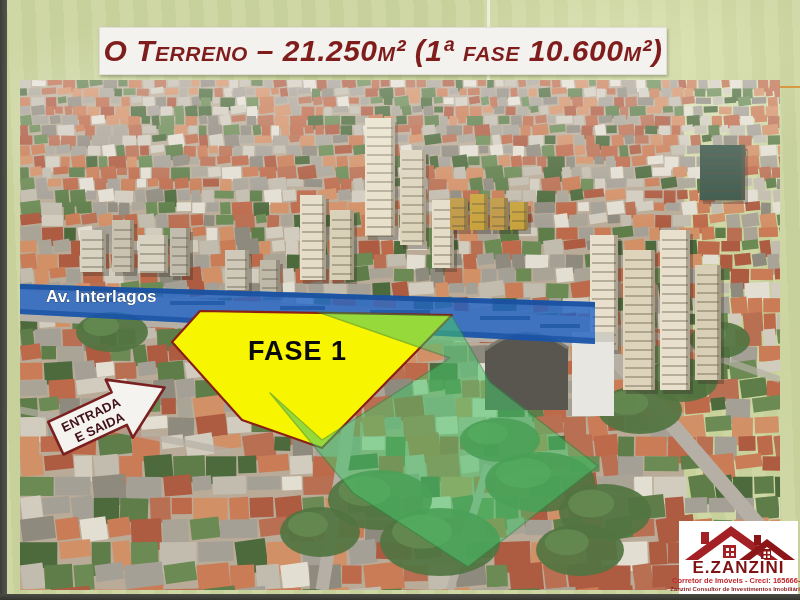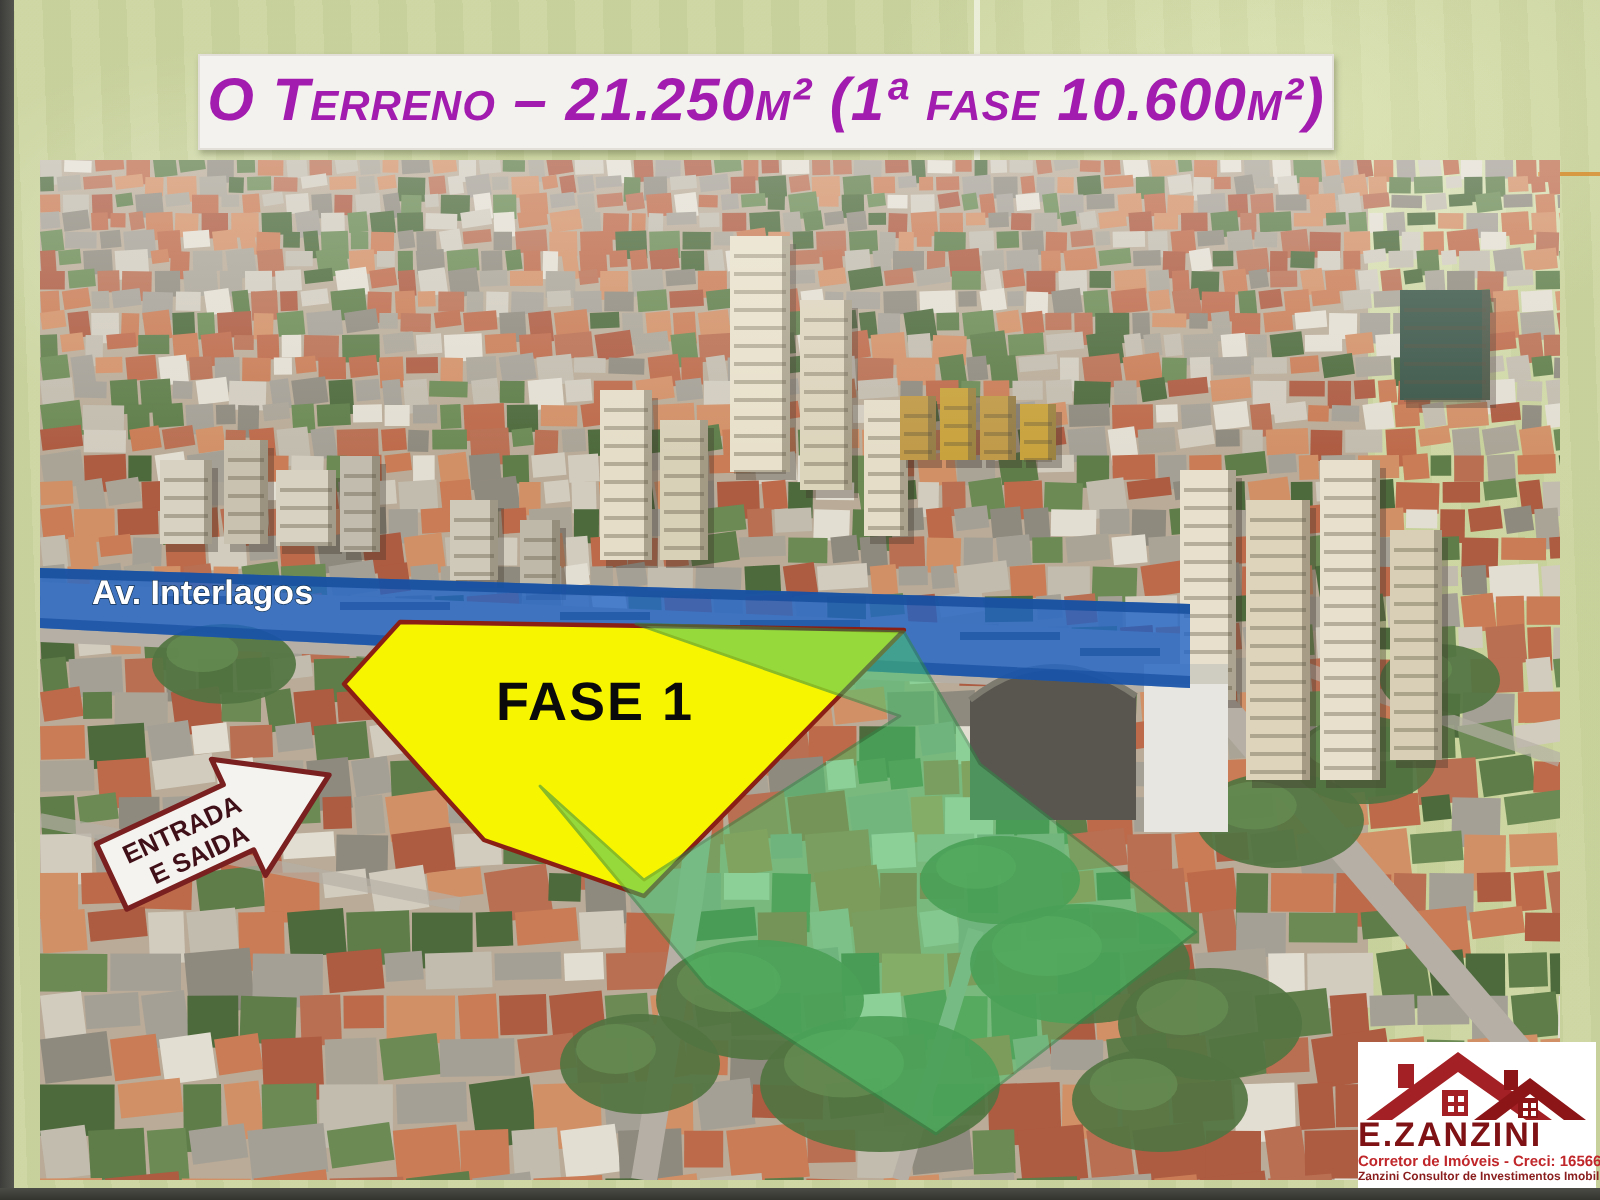--- a/index.html
+++ b/index.html
@@ -21,35 +21,35 @@
   .title-banner{position:absolute;left:99px;top:27px;width:566px;height:46px;background:#f4f2ee;
     border:1px solid #e2ded8;box-shadow:1px 2px 3px rgba(60,70,40,.35);
     display:flex;align-items:center;justify-content:center;}
   .title-text{font-style:italic;font-weight:bold;font-variant:small-caps;font-size:30px;
     letter-spacing:.5px;white-space:nowrap;}
 
   .photo{position:absolute;left:20px;top:80px;width:664px;height:510px;background:#b9ab97;}
   .photo svg{display:block;}
 
   .logo-box{position:absolute;left:679px;top:521px;width:119px;height:75px;background:#ffffff;
-    display:flex;flex-direction:column;align-items:flex-start;justify-content:flex-start;padding-top:2px;box-sizing:border-box;}
+    display:flex;flex-direction:column;align-items:center;justify-content:flex-start;padding-top:2px;box-sizing:border-box;}
   .logo-name{font-weight:800;font-size:17px;line-height:17px;letter-spacing:1px;color:#7e1214;margin-top:-2px;}
   .logo-reg{font-weight:bold;font-size:7.5px;line-height:9px;color:#c0272b;white-space:nowrap;}
   .logo-tagline{font-weight:bold;font-size:6px;line-height:8px;color:#8a1d1d;white-space:nowrap;}
 </style>
 </head>
 <body>
 
 <div class="slide">
   <div class="bg-texture"></div>
   <div class="bg-vline"></div>
   <div class="bg-orange-dash"></div>
 
   <div class="title-banner">
-    <span class="title-text" style="color: #a21caf;">O Terreno – 21.250m² (1ª fase 10.600m²)</span>
+    <span class="title-text" style="color: #7f1d1d;">O Terreno – 21.250m² (1ª fase 10.600m²)</span>
   </div>
 
   <div class="photo">
     <svg width="760" height="510" viewBox="0 0 760 510">
 
       <g id="city">
           <rect x="0.0" y="0.0" width="10.7" height="12.5" fill="#c2bcae" transform="rotate(-1.6 0.0 0.0)"></rect>
           <rect x="12.2" y="0.0" width="13.7" height="5.9" fill="#e3ded2" transform="rotate(2.0 12.2 0.0)"></rect>
           <rect x="27.4" y="0.0" width="14.3" height="5.8" fill="#bd6a4a" transform="rotate(-4.8 27.4 0.0)"></rect>
           <rect x="43.2" y="0.0" width="11.8" height="12.1" fill="#bd6a4a" transform="rotate(-0.1 43.2 0.0)"></rect>

